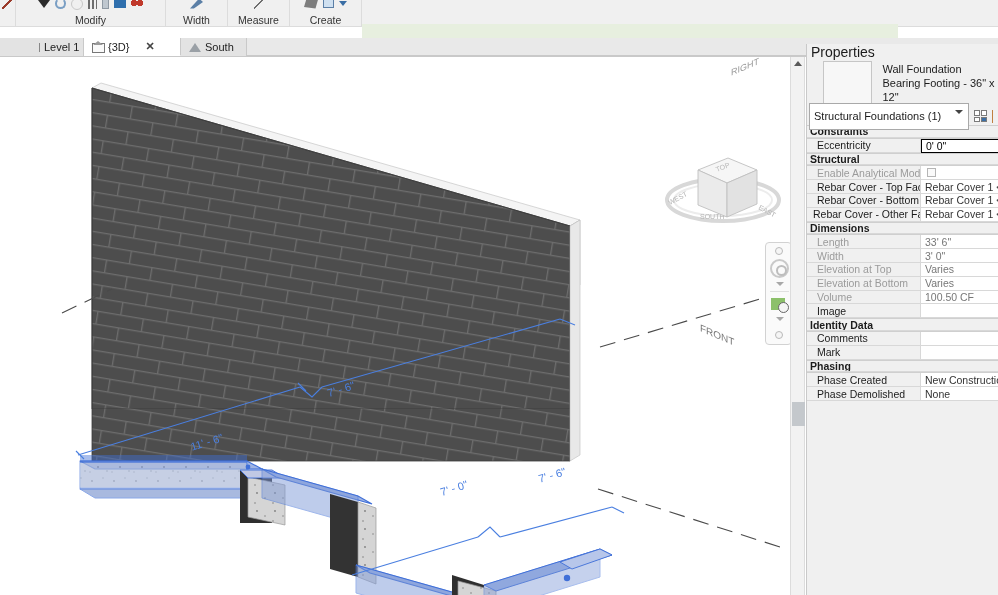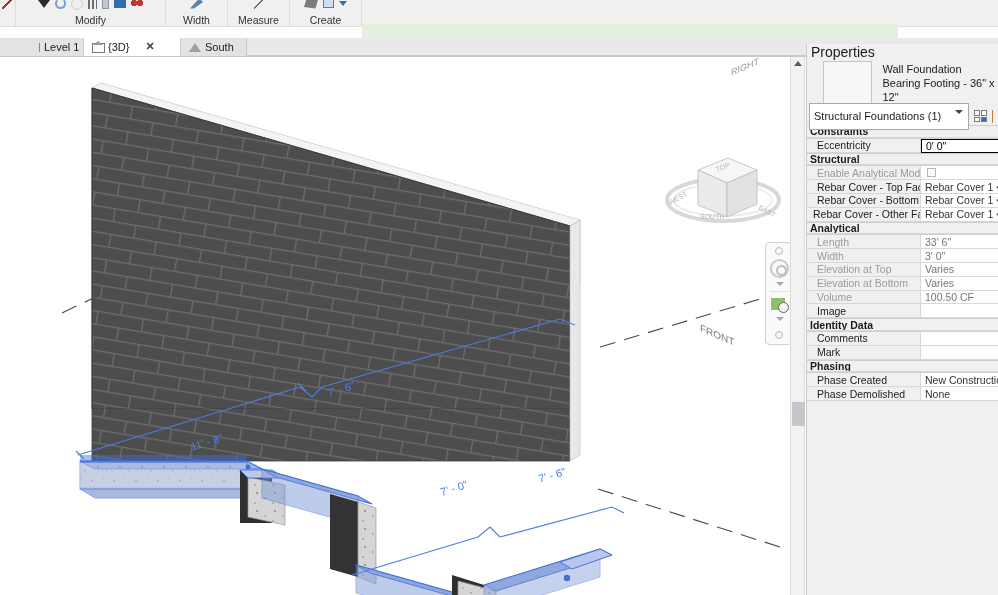--- a/index.html
+++ b/index.html
@@ -477,21 +477,21 @@
       <div class="prow">
         <div class="pname">Rebar Cover - Bottom F...</div>
         <div class="pval">Rebar Cover 1 &lt;0' -</div>
       </div>
       <div class="prow">
         <div class="pname" style="padding-left:6px;">Rebar Cover - Other Faces</div>
         <div class="pval">Rebar Cover 1 &lt;0' -</div>
       </div>
 
       <div class="prow group">
-        <div class="pname">Analytical</div>
+        <div class="pname">Dimensions</div>
       </div>
       <div class="prow">
         <div class="pname dim">Length</div>
         <div class="pval ro">33'  6"</div>
       </div>
       <div class="prow">
         <div class="pname dim">Width</div>
         <div class="pval ro">3'  0"</div>
       </div>
       <div class="prow">

